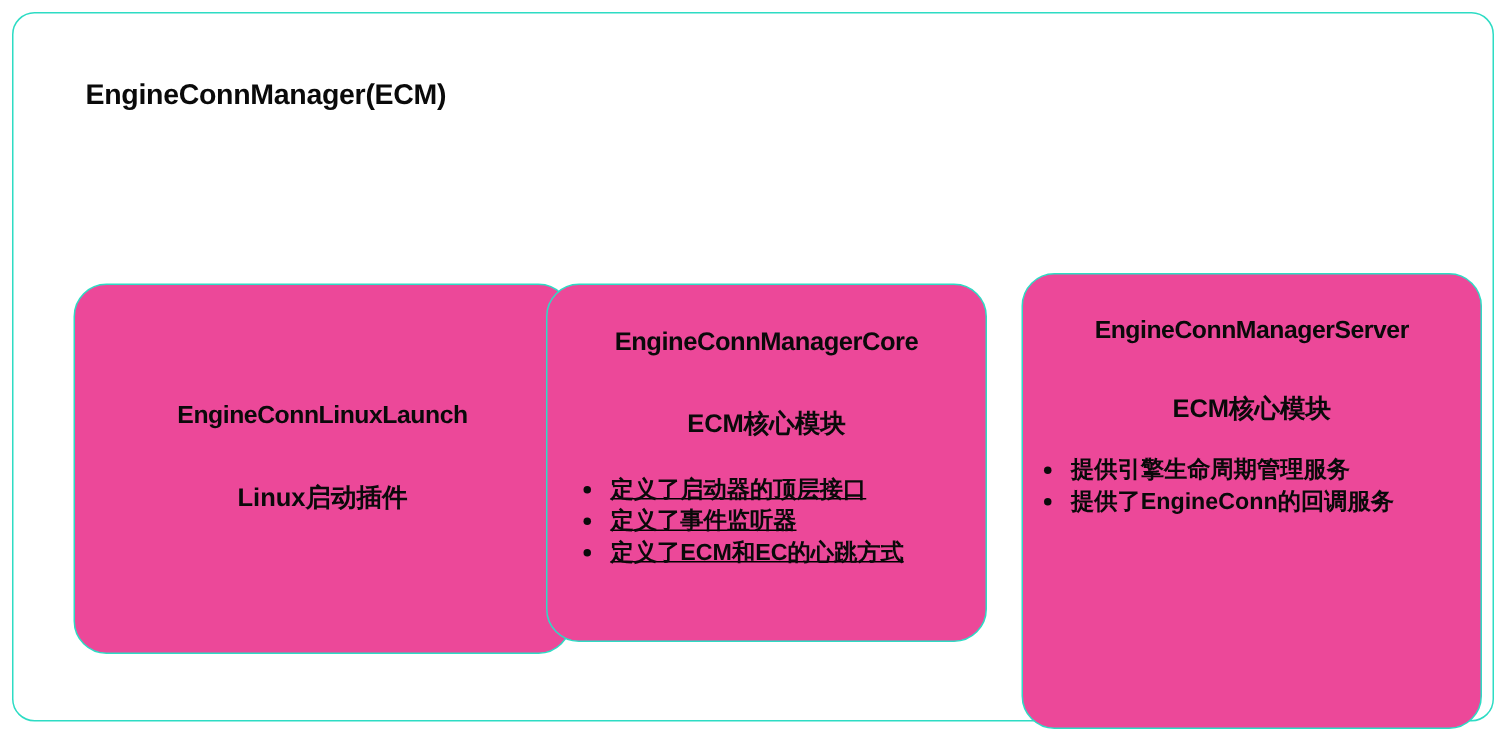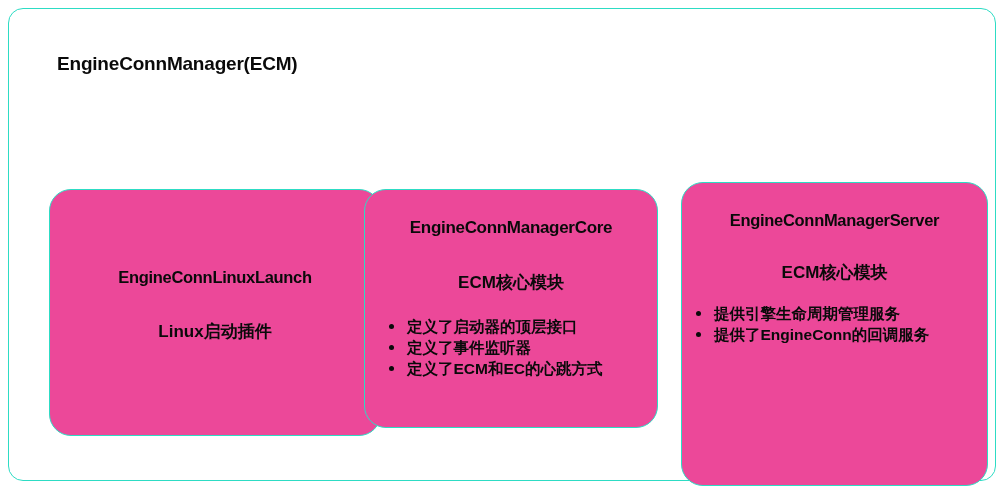--- a/index.html
+++ b/index.html
@@ -95,21 +95,21 @@
   
   #box-server .box-heading { margin-top: 28px; font-size: 16.5px; }
   #box-server .box-subheading { margin-top: 31px; }
 
   
   ul.bullets {
     list-style: none;
     margin: 0;
     padding: 0;
   }
-  #box-core ul.bullets { margin: 22px 0 0 18px; }
+  #box-core ul.bullets { margin: 22px 0 0 18px; text-decoration: underline; }
   #box-server ul.bullets { margin: 19px 0 0 8px; }
 
   ul.bullets li {
     position: relative;
     padding-left: 24px;
     font-size: 15.5px;
     font-weight: bold;
     color: #0a0a0a;
     line-height: 21px;
     white-space: nowrap;

